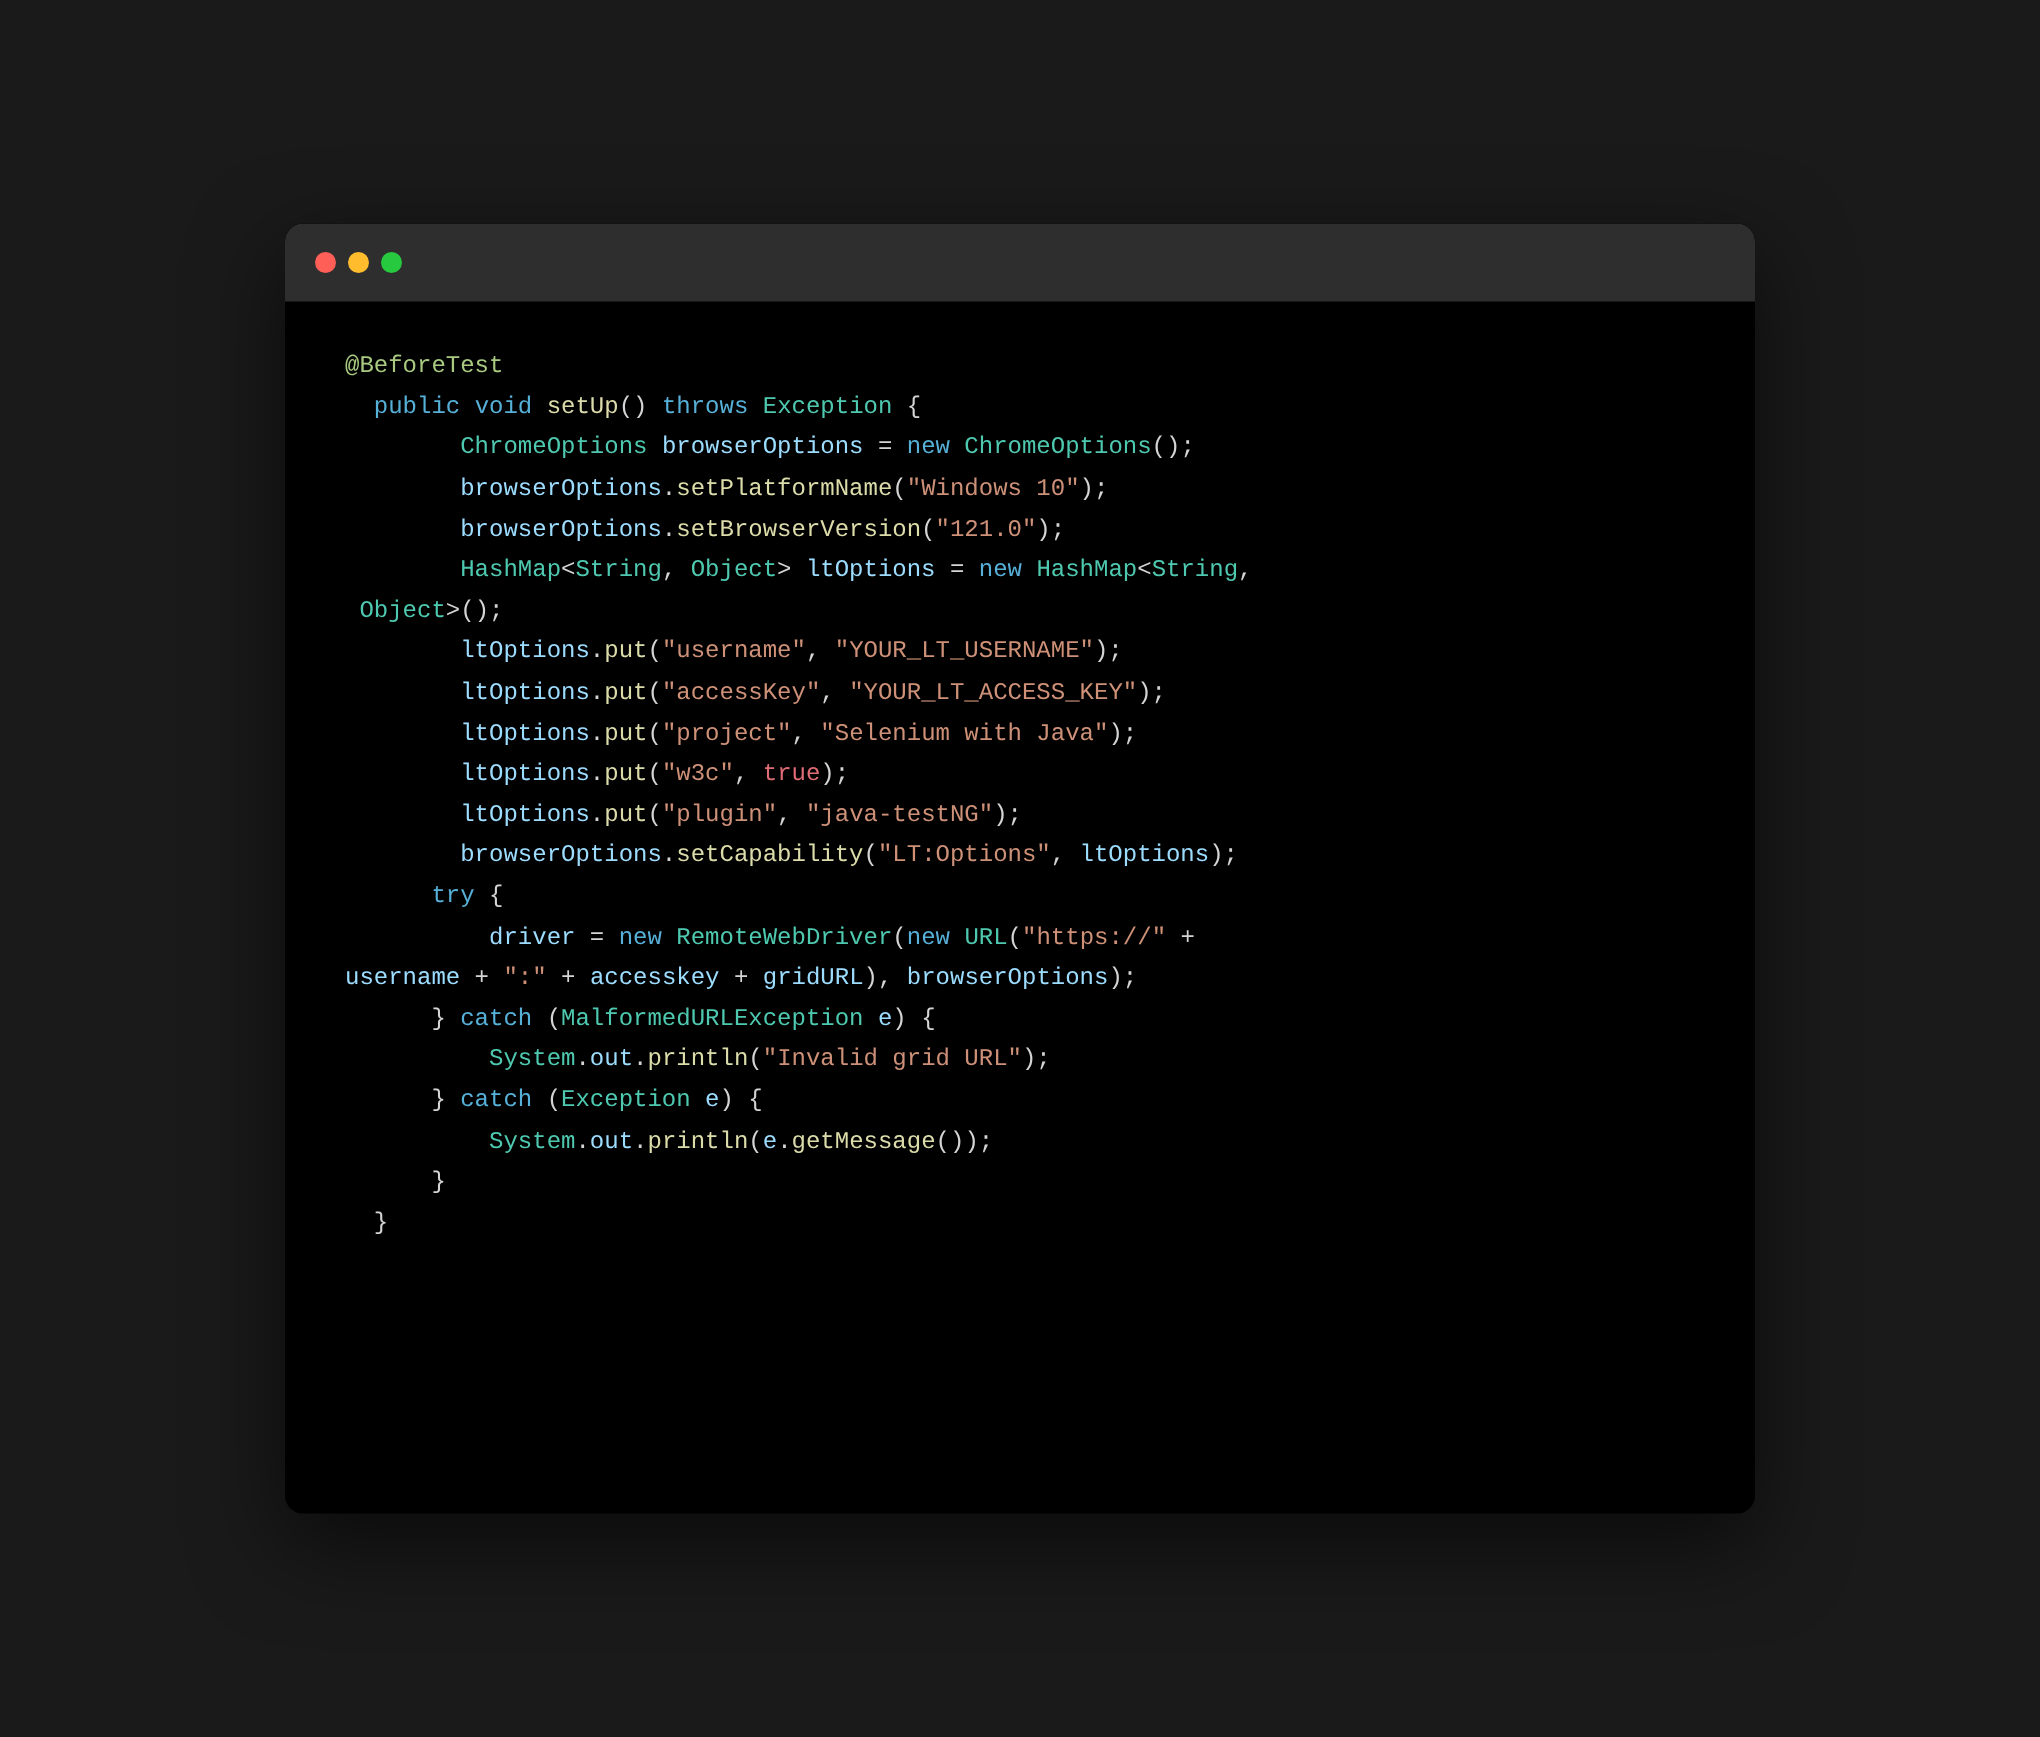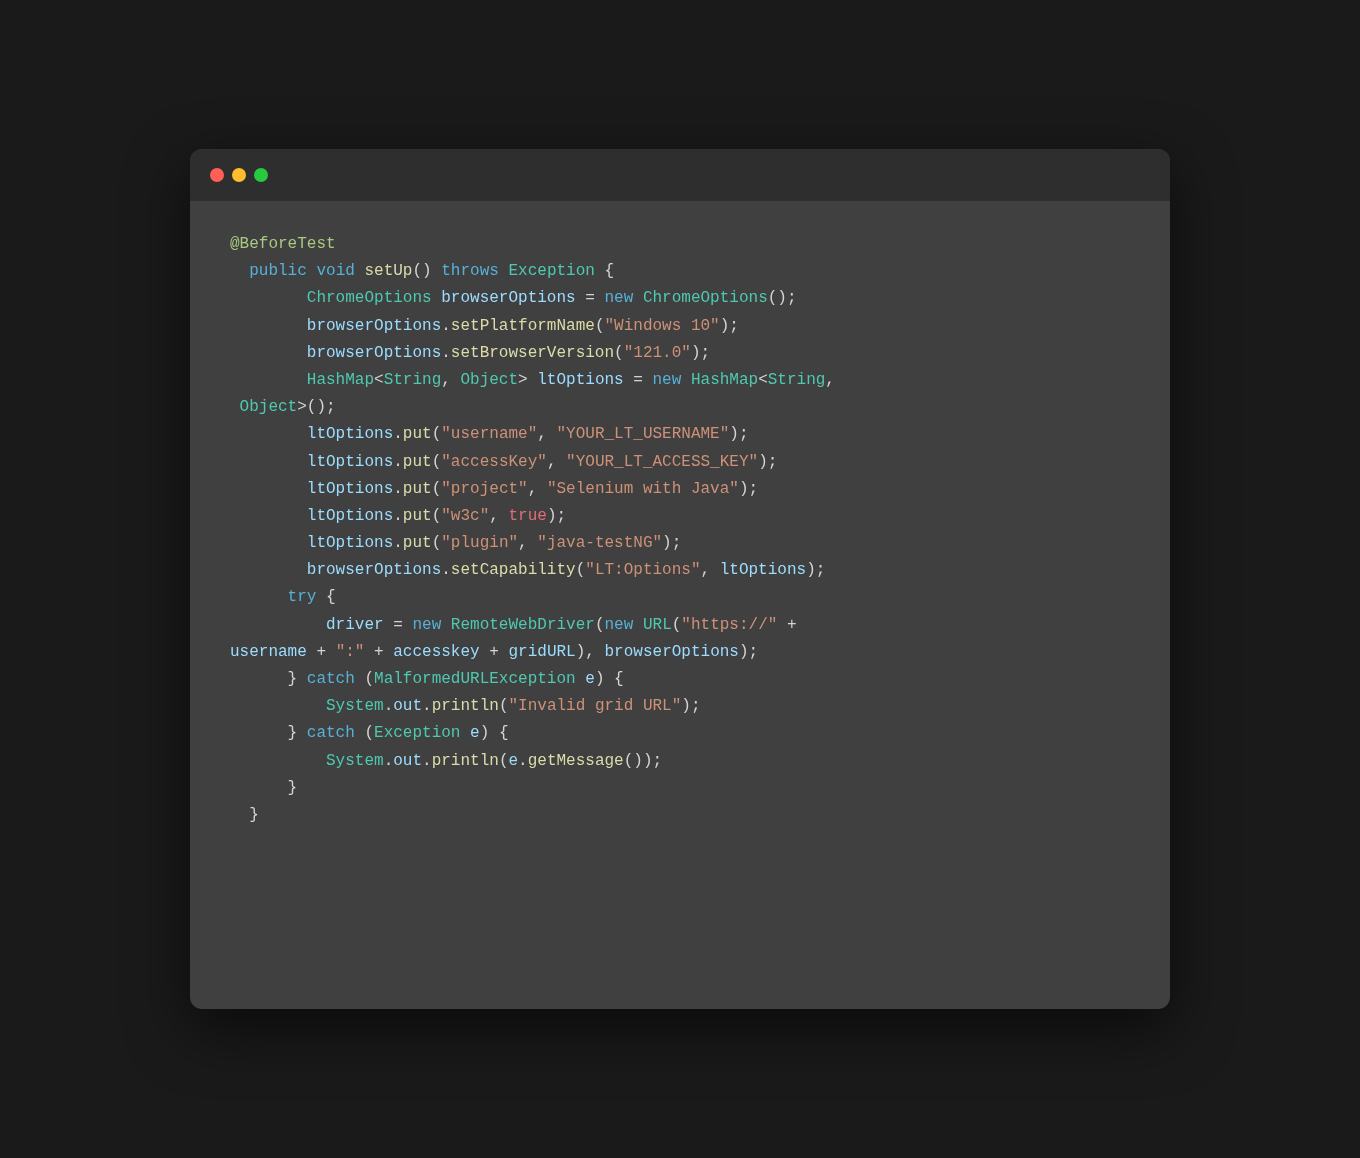--- a/index.html
+++ b/index.html
@@ -14,21 +14,21 @@
       background-color: #1a1a1a;
       display: flex;
       align-items: center;
       justify-content: center;
       font-family: 'Courier New', Courier, monospace;
     }
 
     .window {
       width: 980px;
       min-height: 860px;
-      background-color: #404040;
+      background-color: #000000;
       border-radius: 12px;
       box-shadow: 0 20px 60px rgba(0,0,0,0.6);
       overflow: hidden;
       padding-bottom: 40px;
     }
 
     .titlebar {
       height: 52px;
       background-color: #2e2e2e;
       border-radius: 12px 12px 0 0;

